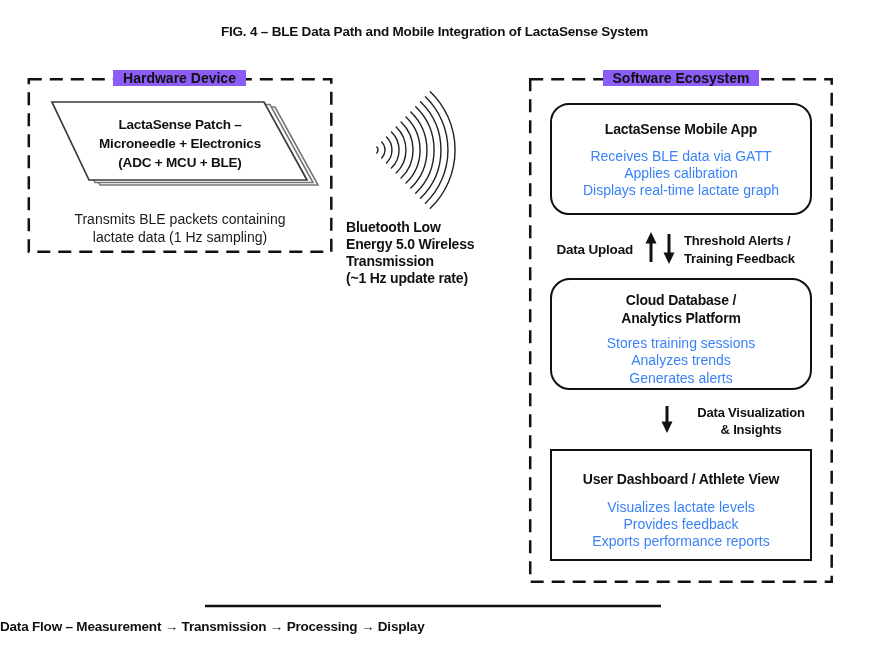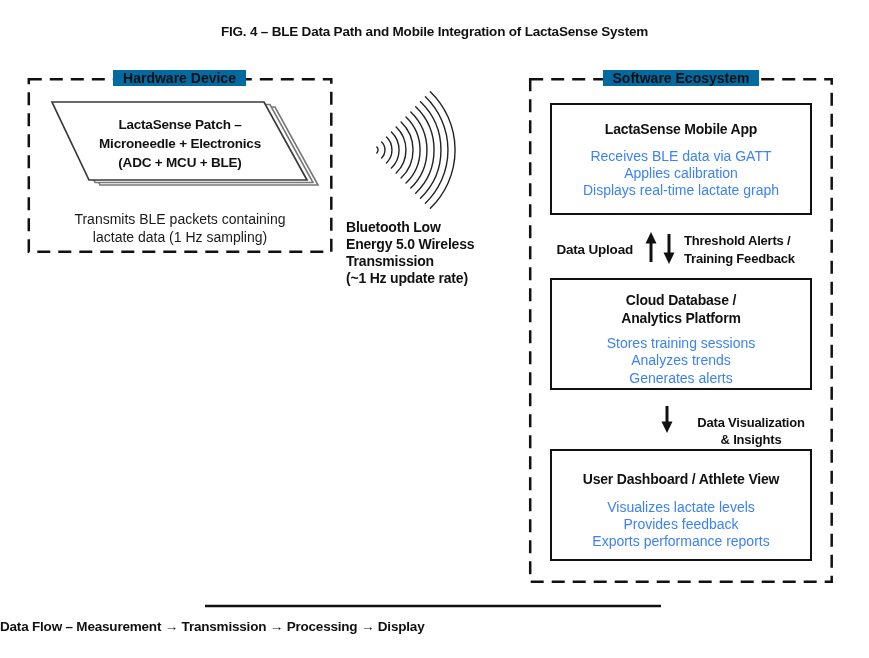--- a/index.html
+++ b/index.html
@@ -11,21 +11,21 @@
   svg.layer { position:absolute; left:0; top:0; pointer-events:none; }
 
   .fig-title {
     left:0; top:24px; width:869px; text-align:center;
     font-size:13.5px; font-weight:bold; letter-spacing:-0.2px;
   }
 
   .group-label {
     top:70px; text-align:center; font-size:14px; font-weight:bold; line-height:16px;
   }
-  .group-label span { background:#0369a1; padding:0 10px;text-align:right; }
+  .group-label span { background:#8b5cf6; padding:0 10px;text-align:right; }
 
   .para-text {
     left:70px; top:115px; width:220px; text-align:center;
     font-size:13.5px; font-weight:bold; line-height:19px; letter-spacing:-0.2px;
   }
   .hw-desc {
     left:40px; top:198px; width:280px; text-align:center;
     font-size:14px; line-height:17.5px; color:#1a1a1a;margin-top:13px;
   }
 
@@ -33,37 +33,37 @@
     left:346px; top:219px; width:172px; text-align:left;
     font-size:14px; font-weight:bold; line-height:17px; letter-spacing:-0.2px;
   }
 
   .solid-box {
     position:absolute; left:550px; width:262px; height:112px;
     border:2.5px solid #111; background:#fff; box-sizing:border-box; text-align:center;
   }
   .solid-box .bx-title { font-size:14px; font-weight:bold; line-height:17.5px; letter-spacing:-0.2px; }
   .solid-box .bx-body  { font-size:14px; line-height:17.3px; color:#3b82f6; }
-  .box-app   { top:103px; }
-  .box-cloud { top:278px; }
+  .box-app   { top:103px;border-radius:19px; }
+  .box-cloud { top:278px;border-radius:20px; }
   .box-dash  { top:449px; }
   .box-app .bx-title   { margin-top:16px; }  .box-app .bx-body   { margin-top:9px; }
   .box-cloud .bx-title { margin-top:12px; }  .box-cloud .bx-body { margin-top:8px; }
   .box-dash .bx-title  { margin-top:20px; }  .box-dash .bx-body  { margin-top:10px; }
 
   .link-upload-left {
     left:500px; top:242px; width:133px; text-align:right;
     font-size:13.5px; font-weight:bold; letter-spacing:-0.2px;
   }
   .link-upload-right {
     left:684px; top:232px; width:132px; text-align:left;
     font-size:13px; font-weight:bold; line-height:17.5px; letter-spacing:-0.2px;
   }
   .link-viz {
-    left:688px; top:415px; width:126px; text-align:center;
+    left:688px; top:405px; width:126px; text-align:center;
     font-size:13px; font-weight:bold; line-height:16.5px; letter-spacing:-0.2px;
   }
 
   .footer-caption {
     left:0; top:619px; width:869px; text-align:left;
     font-size:13.5px; font-weight:bold; letter-spacing:-0.2px;
   }
 </style>
 </head>
 <body>

